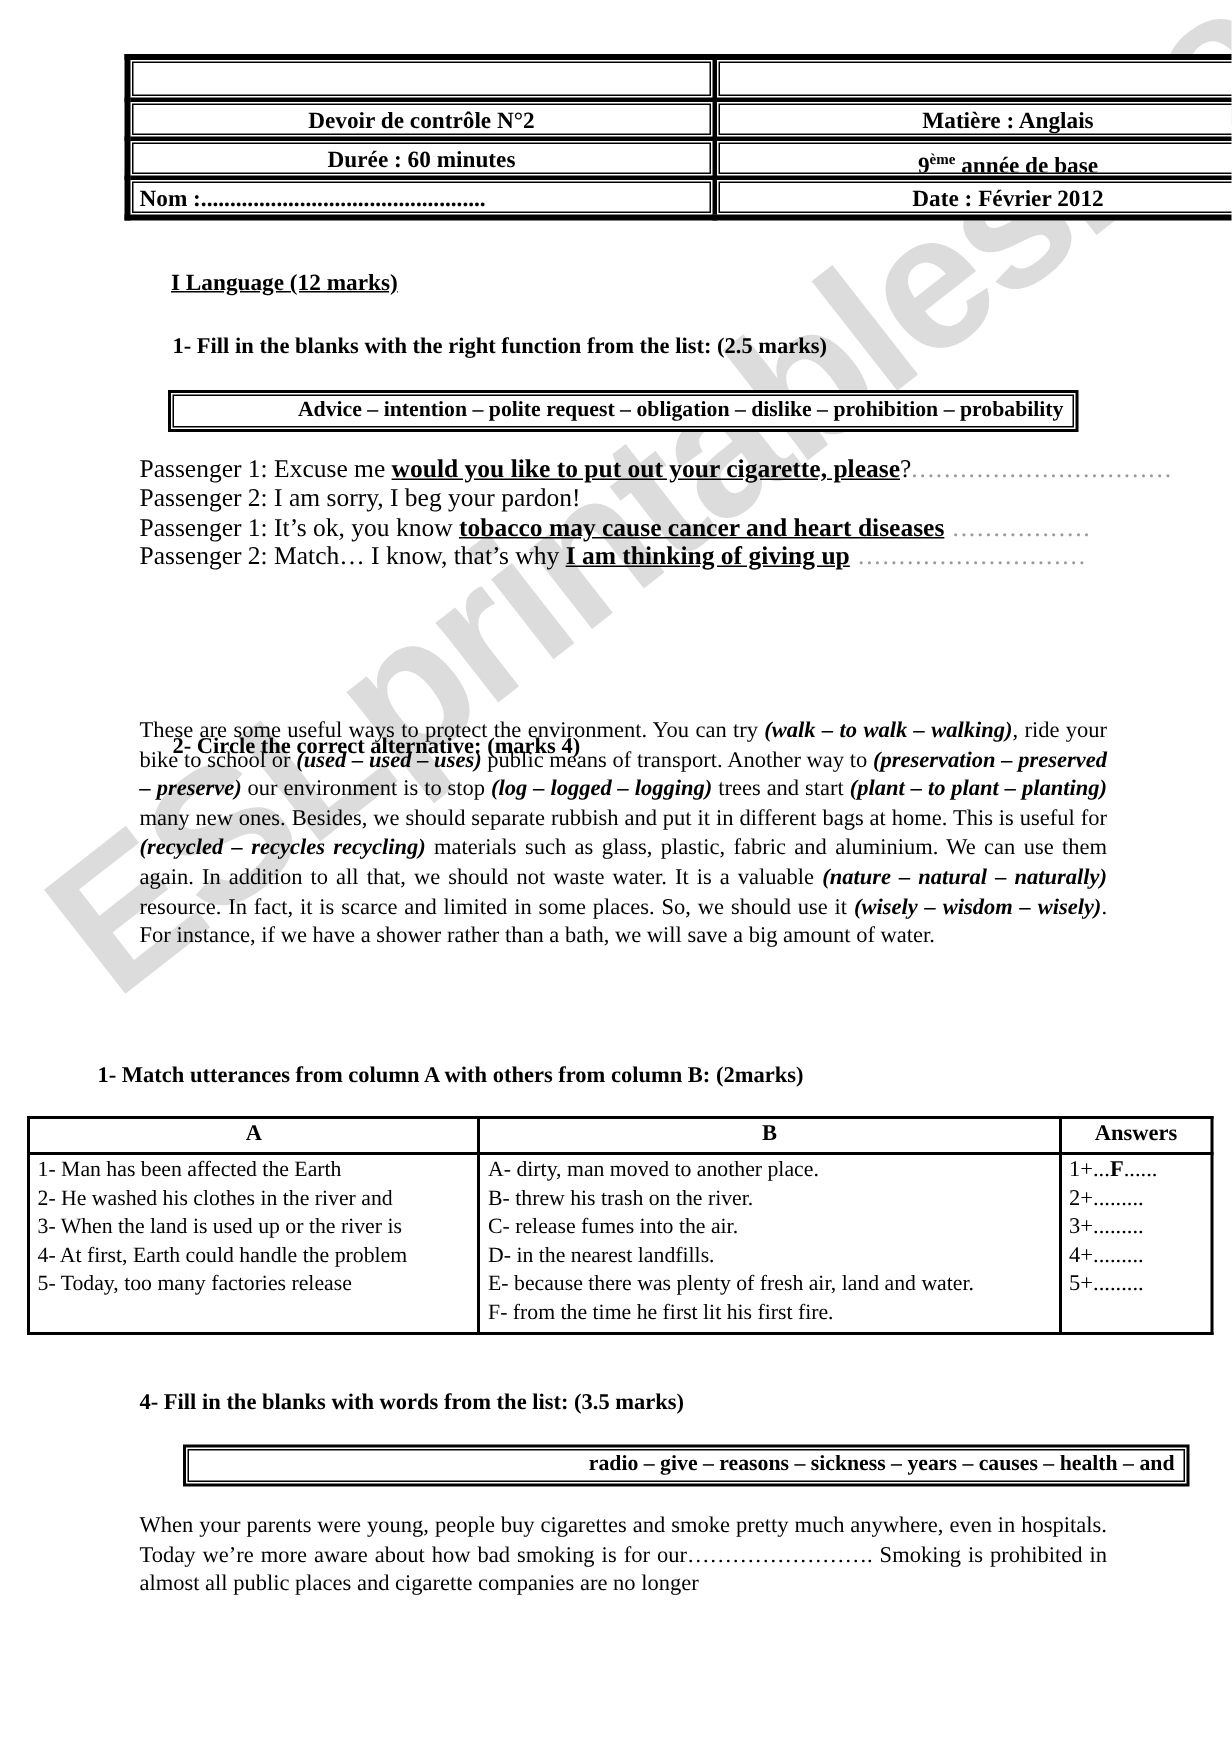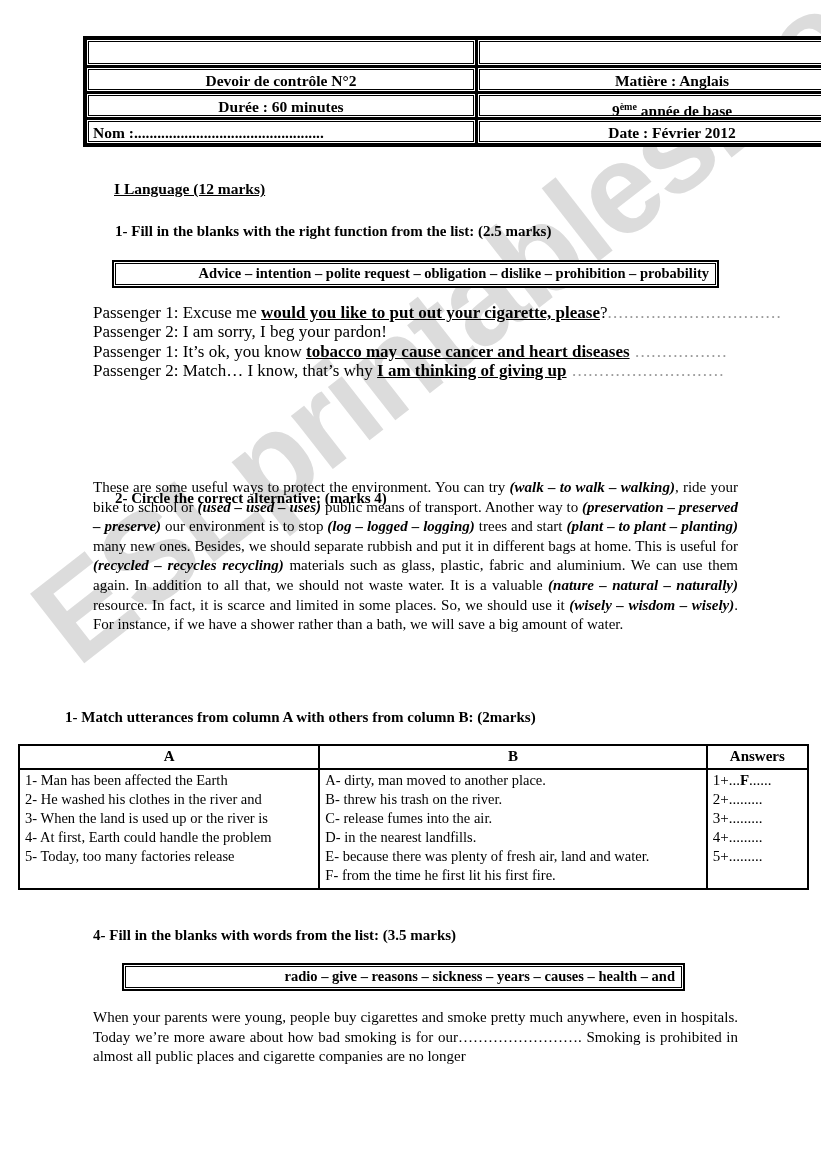--- a/index.html
+++ b/index.html
@@ -284,20 +284,20 @@
               <div class="arow"><span>5+</span><span class="filled"></span><span>.........</span></div>
             </div>
           </td>
         </tr>
       </tbody>
         </table>
     </div>
 
     <div class="q-title" style="left:93px; top:927px;">4- Fill in the blanks with words from the list:  (3.5 marks)</div>
 
-    <div class="wordbank" style="left:122px; top:963px; width:563px;">
+    <div class="wordbank" style="left:122px; top:963px; width:671px;">
       <div class="inner">radio – give – reasons – sickness – years – causes –  health – and</div>
     </div>
 
     <div class="para" style="left:93px; top:1008px; width:645px;">When your parents were young, people buy cigarettes and smoke pretty much anywhere, even in hospitals. Today we’re more aware about how bad smoking is for our……………………. Smoking is prohibited in almost all public places and cigarette companies are no longer</div>
 
   </div>
 </div>
 
 </body></html>

